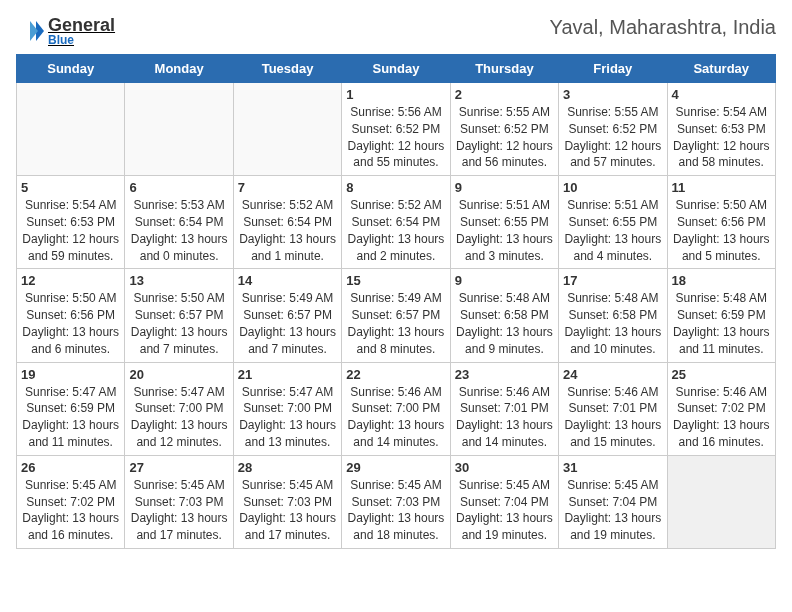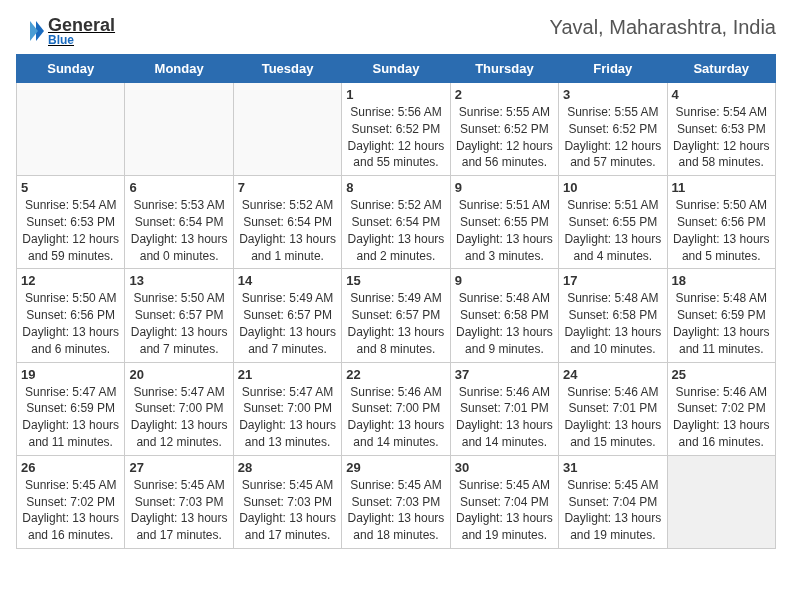--- a/index.html
+++ b/index.html
@@ -285,21 +285,21 @@
 and 13 minutes.</div>
         </td>
         <td>
           <span class="day-number">22</span>
           <div class="cell-text" style="white-space: pre-line;">Sunrise: 5:46 AM
 Sunset: 7:00 PM
 Daylight: 13 hours
 and 14 minutes.</div>
         </td>
         <td>
-          <span class="day-number">37</span>
+          <span class="day-number">23</span>
           <div class="cell-text" style="white-space: pre-line;">Sunrise: 5:46 AM
 Sunset: 7:01 PM
 Daylight: 13 hours
 and 14 minutes.</div>
         </td>
         <td>
           <span class="day-number">24</span>
           <div class="cell-text" style="white-space: pre-line;">Sunrise: 5:46 AM
 Sunset: 7:01 PM
 Daylight: 13 hours

